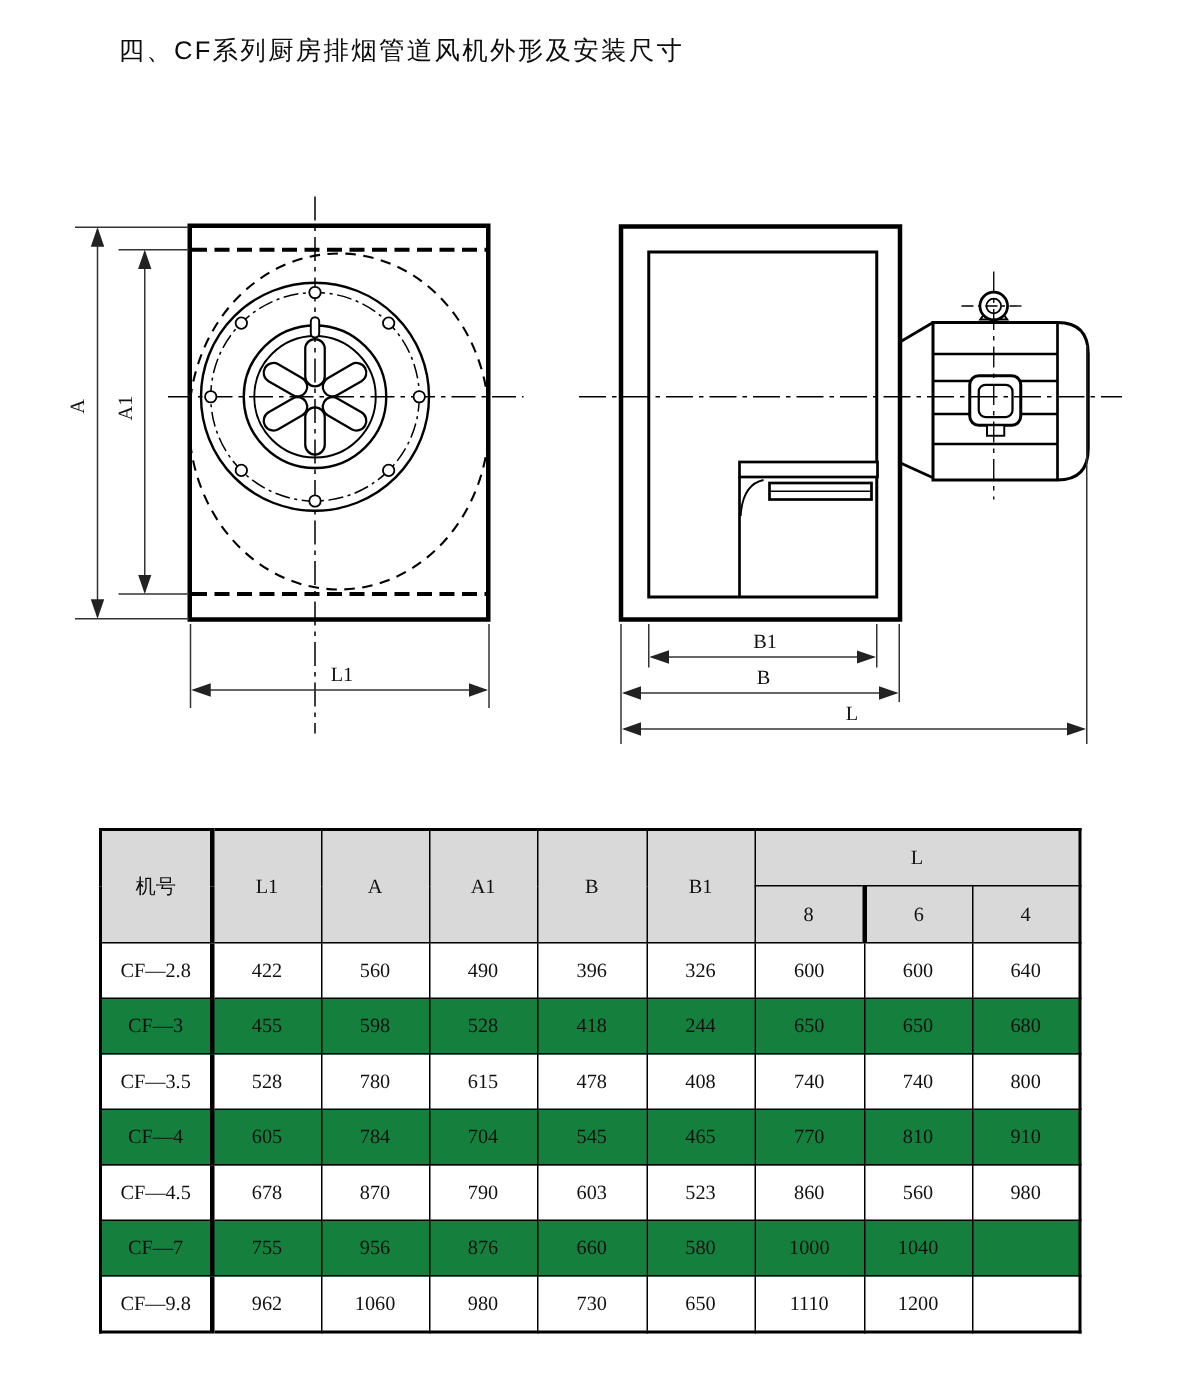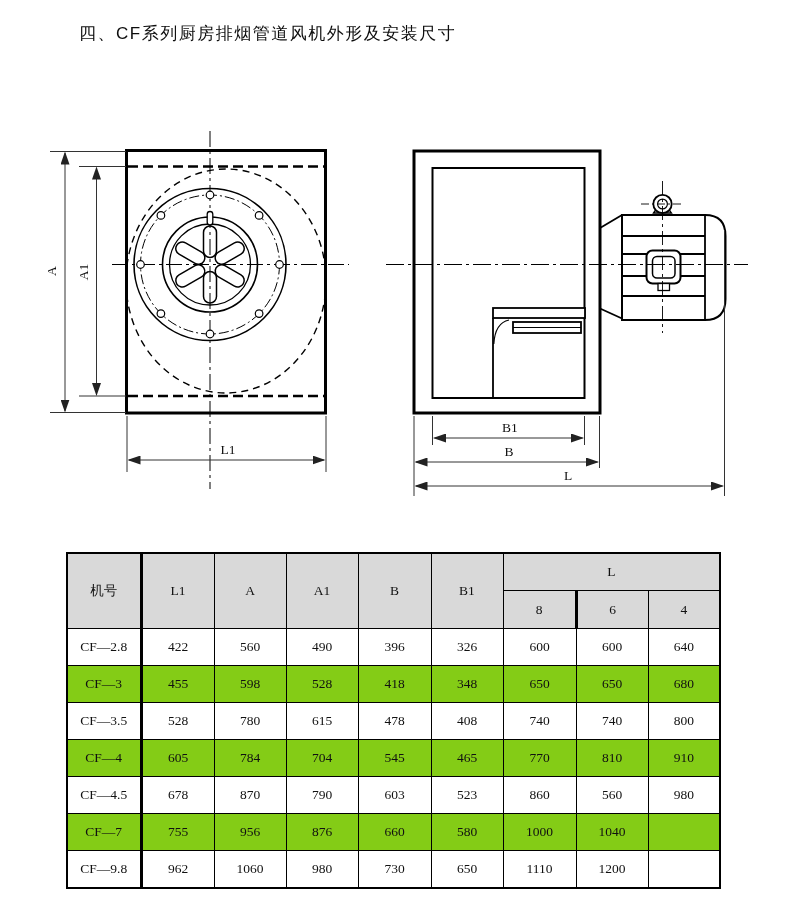--- a/index.html
+++ b/index.html
@@ -11,21 +11,21 @@
   svg text{font-family:"Liberation Serif",serif;font-size:13.5px;fill:#111;}
   .dim{stroke:#333;stroke-width:1;fill:none;}
   .ext{stroke:#333;stroke-width:1;}
   .geo{stroke:#000;fill:none;}
   table.spec{position:absolute;left:66px;top:552px;width:653px;border-collapse:collapse;
              table-layout:fixed;background:#fff;}
   table.spec th,table.spec td{border:1px solid #000;height:36px;text-align:center;
              vertical-align:middle;font-size:13.5px;font-weight:normal;padding:0;}
   table.spec{border:2px solid #000;}
   table.spec th:first-child,table.spec td:first-child{border-right-width:3px;}
-  tr.shade td{background:#84cc16;}
+  tr.shade td{background:#15803d;}
   thead th{background:#d9d9d9;}
 </style>
 </head>
 <body>
 
 <div class="page">
 
   <div class="title">四、CF系列厨房排烟管道风机外形及安装尺寸</div>
 
   <svg width="800" height="515" viewBox="0 0 800 515">
@@ -191,21 +191,21 @@
         <td>600</td>
         <td>600</td>
         <td>640</td>
       </tr>
       <tr class="shade">
         <td>CF—3</td>
         <td>455</td>
         <td>598</td>
         <td>528</td>
         <td>418</td>
-        <td>348</td>
+        <td>244</td>
         <td>650</td>
         <td>650</td>
         <td>680</td>
       </tr>
       <tr>
         <td>CF—3.5</td>
         <td>528</td>
         <td>780</td>
         <td>615</td>
         <td>478</td>

